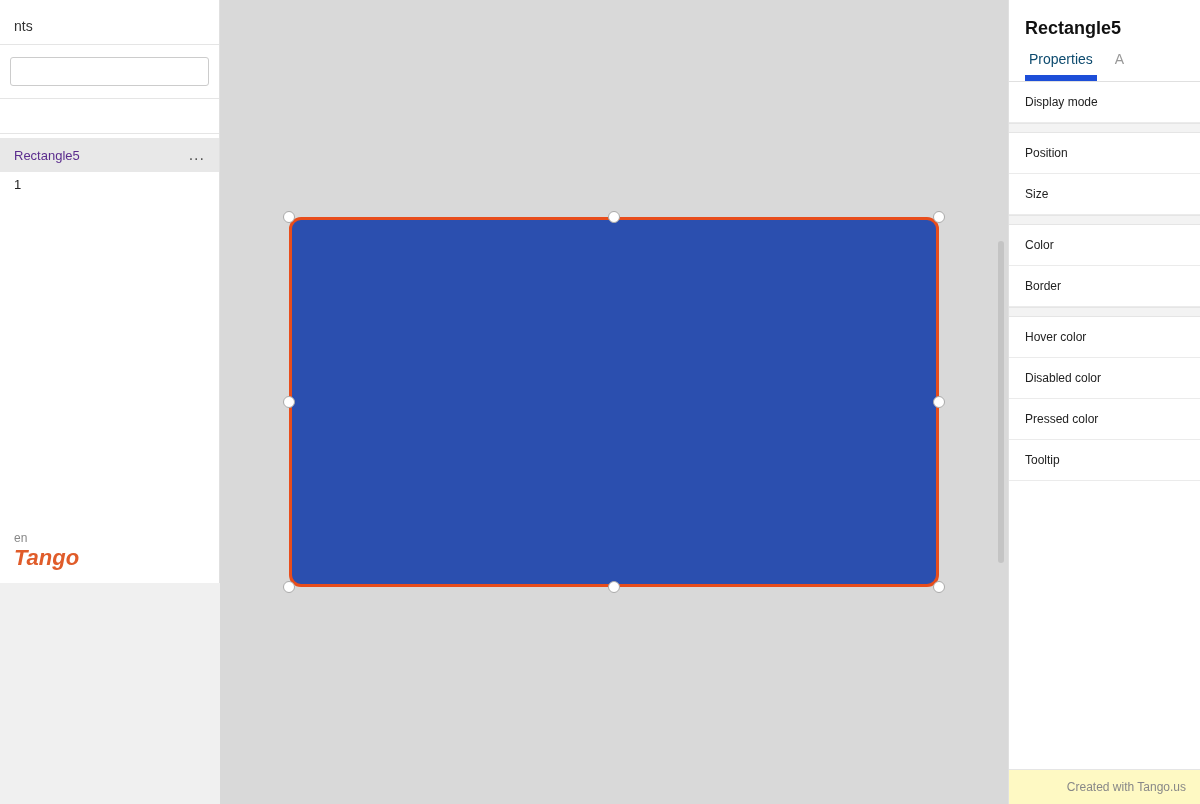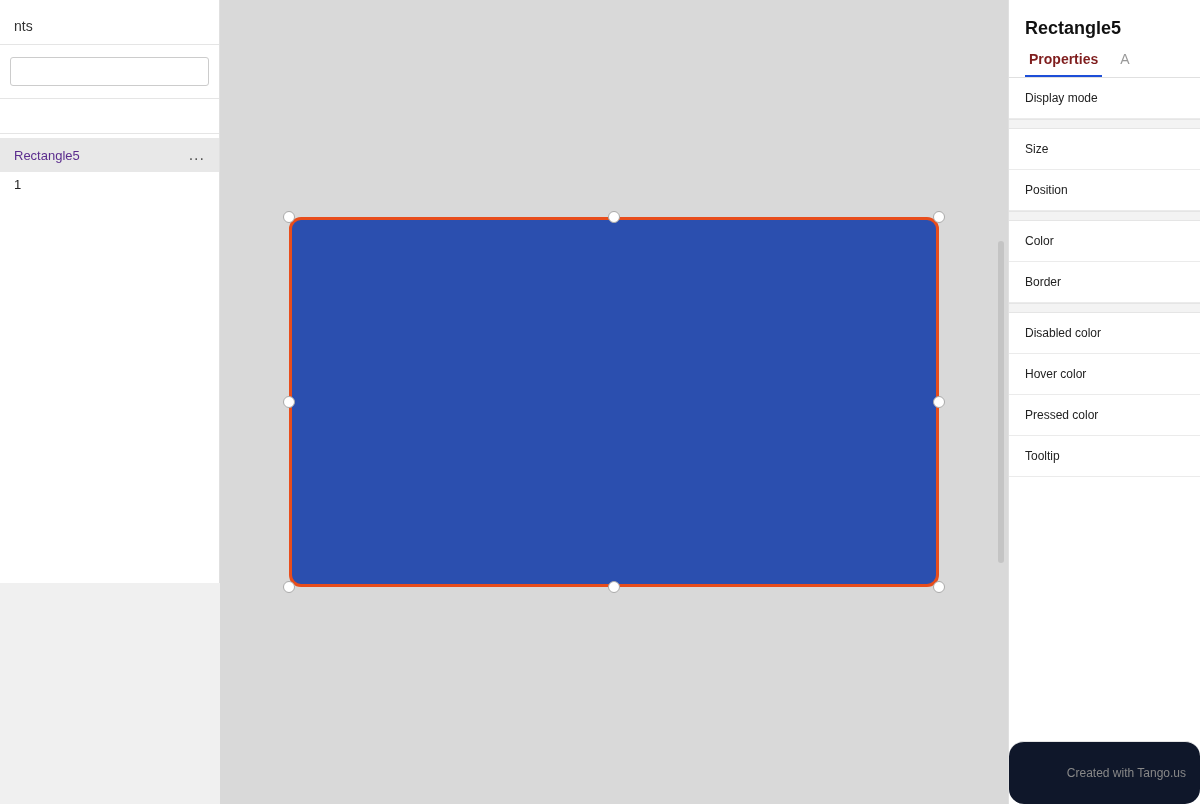--- a/index.html
+++ b/index.html
@@ -187,23 +187,23 @@
 
     .panel-tab {
       font-size: 14px;
       padding: 8px 4px;
       margin-right: 14px;
       cursor: pointer;
       color: #333;
     }
 
     .panel-tab.active {
-      color: #7f1d1d;
-      border-bottom: 2px solid #1d4ed8;
-      font-weight: 700;
+      color: #0c4a6e;
+      border-bottom: 6px solid #1d4ed8;
+      font-weight: 400;
     }
 
     .panel-tab.truncated {
       color: #999;
     }
 
     .panel-props {
       flex: 1;
       overflow-y: auto;
       display: flex;
@@ -219,24 +219,23 @@
     }
 
     .prop-group-divider {
       height: 10px;
       background: #f3f3f3;
       border-bottom: 1px solid #e5e5e5;
       border-top: 1px solid #e5e5e5;
     }
 
     .panel-bottom {
-      padding: 24px 14px;
+      padding: 10px 14px;
       border-top: 1px solid #e5e5e5;
-      background: #0f172a;
-      border-radius: 15px;
+      background: #fef9c3;
     }
 
     .created-with {
       font-size: 12px;
       color: #888;
       text-align: right;
     }
   </style>
 </head>
 <body>
@@ -249,20 +248,24 @@
 
   <div class="sidebar-item-selected">
     <span class="item-label">Rectangle5</span>
     <span class="sidebar-item-dots">...</span>
   </div>
 
   <div class="sidebar-item-row num">1</div>
 
   <div style="flex:1;"></div>
 
+  <div class="sidebar-bottom">
+    <div class="sidebar-bottom-text">en</div>
+    <div class="tango-logo">Tango</div>
+  </div>
 </div>
 
 <div class="canvas-area">
   <div class="rectangle-wrapper">
     <div class="rectangle-shape"></div>
 
     <div class="handle tl"></div>
     <div class="handle tc"></div>
     <div class="handle tr"></div>
     <div class="handle ml"></div>
@@ -281,30 +284,30 @@
   <div class="panel-tabs">
     <div class="panel-tab active">Properties</div>
     <div class="panel-tab truncated">A</div>
   </div>
 
   <div class="panel-props">
 
     <div class="prop-item">Display mode</div>
     <div class="prop-group-divider"></div>
 
+    <div class="prop-item">Position</div>
     <div class="prop-item">Size</div>
-    <div class="prop-item">Position</div>
     <div class="prop-group-divider"></div>
 
     <div class="prop-item">Color</div>
     <div class="prop-item">Border</div>
     <div class="prop-group-divider"></div>
 
+    <div class="prop-item">Hover color</div>
     <div class="prop-item">Disabled color</div>
-    <div class="prop-item">Hover color</div>
     <div class="prop-item">Pressed color</div>
     <div class="prop-item">Tooltip</div>
   </div>
 
   <div class="panel-bottom">
     <div class="created-with">Created with Tango.us</div>
   </div>
 </div>
 
 </body></html>

